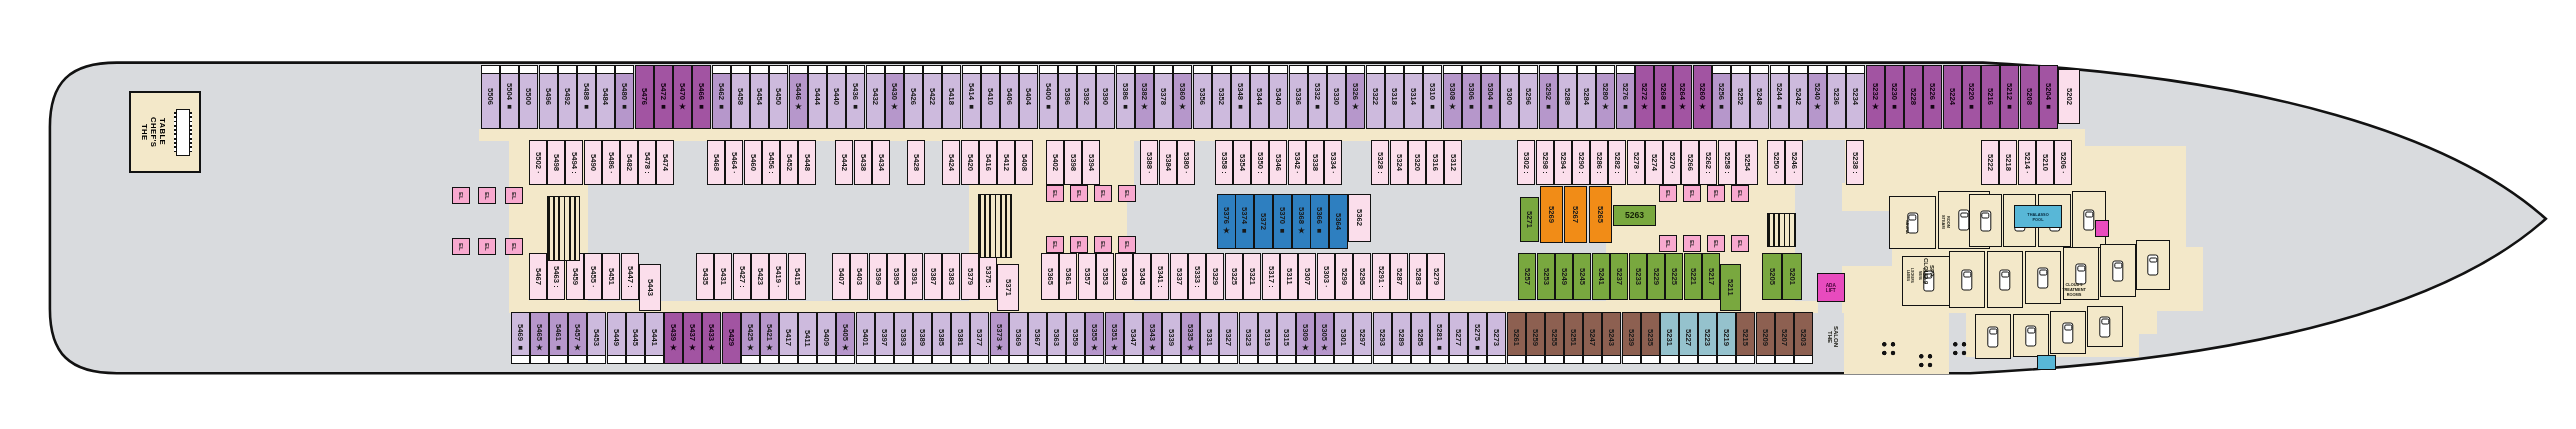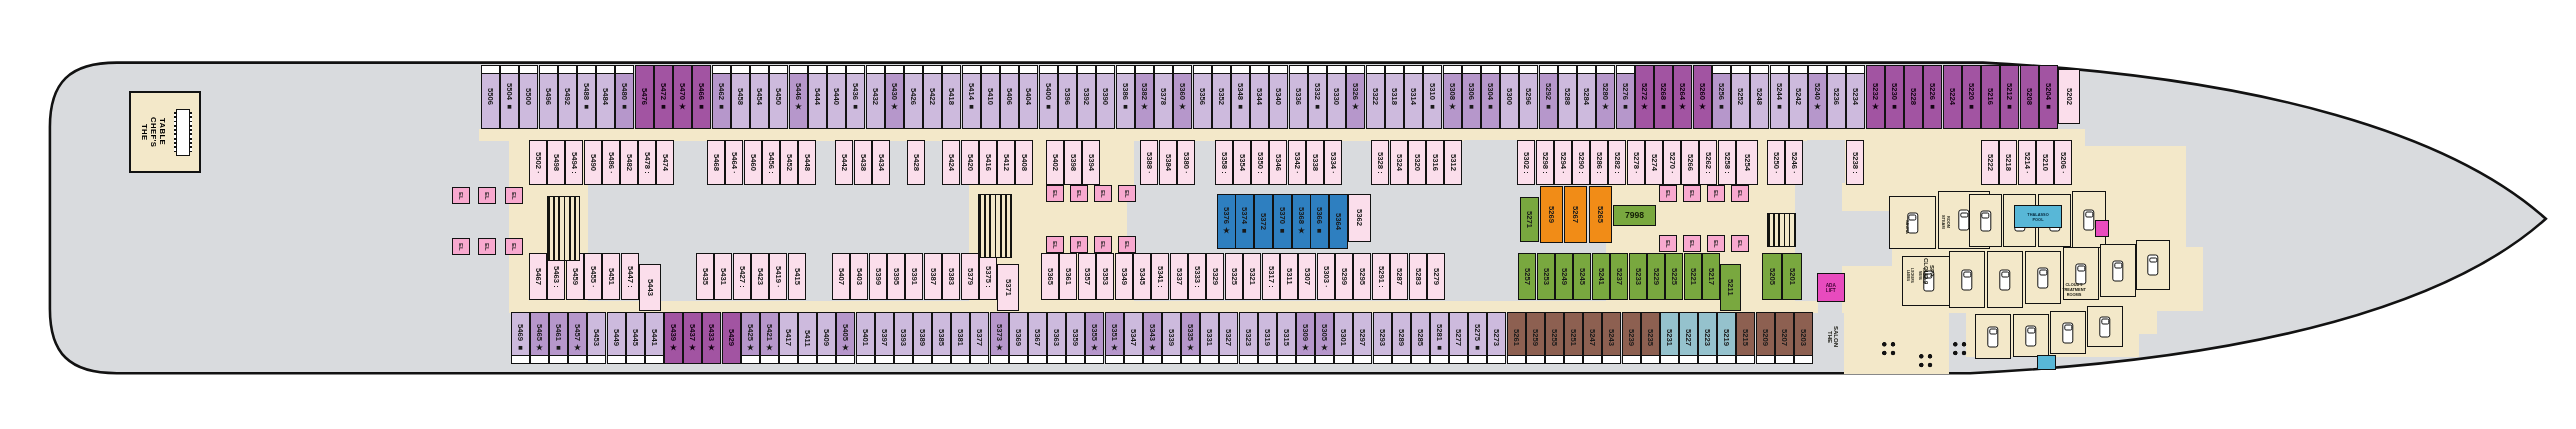--- a/index.html
+++ b/index.html
@@ -1059,21 +1059,21 @@
     <div class="cabin cO" style="left: 1540px; top: 186px; width: 23px; height: 57px;">
       <span class="vt">5269</span>
     </div>
     <div class="cabin cO" style="left: 1564px; top: 186px; width: 23px; height: 57px;">
       <span class="vt">5267</span>
     </div>
     <div class="cabin cO" style="left: 1589px; top: 186px; width: 23px; height: 57px;">
       <span class="vt">5265</span>
     </div>
     <div class="cabin cG" style="left: 1613px; top: 205px; width: 43px; height: 20.6px;">
-      <span class="" style="font: 600 8.6px &quot;Liberation Sans&quot;, sans-serif; color: rgb(20, 32, 5);">7998</span>
+      <span class="" style="font: 600 8.6px &quot;Liberation Sans&quot;, sans-serif; color: rgb(20, 32, 5);">5263</span>
     </div>
     <div class="elv" style="left: 452px; top: 187px; width: 18px; height: 17px;">
       <span class="vt">EL</span>
     </div>
     <div class="elv" style="left: 478px; top: 187px; width: 18px; height: 17px;">
       <span class="vt">EL</span>
     </div>
     <div class="elv" style="left: 505px; top: 187px; width: 18px; height: 17px;">
       <span class="vt">EL</span>
     </div>

